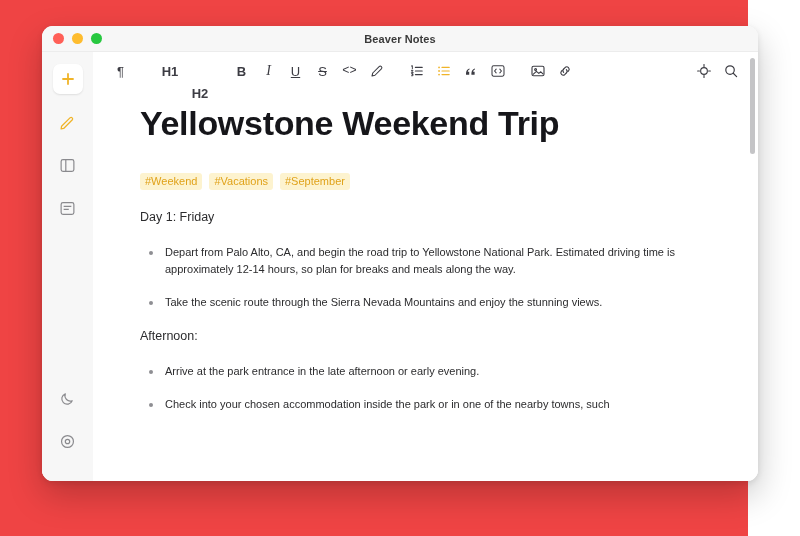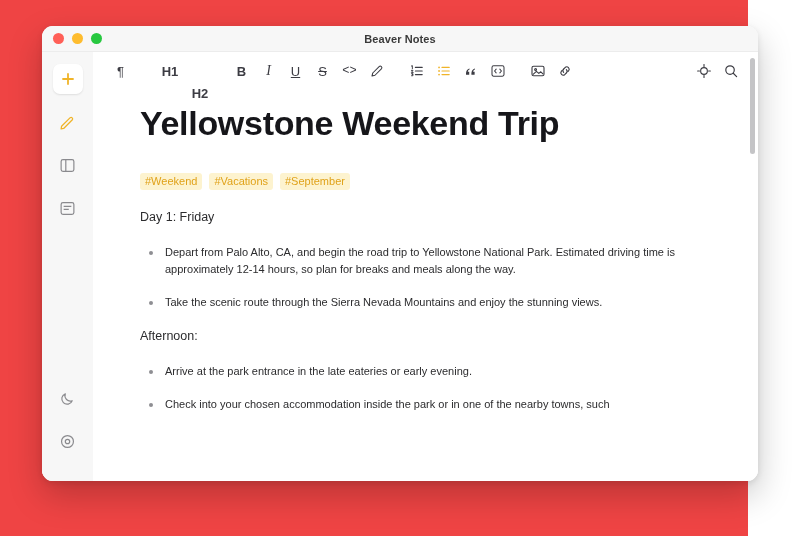--- a/index.html
+++ b/index.html
@@ -416,21 +416,21 @@
           <p class="para">Day 1: Friday</p>
 
           <ul class="bullets">
             <li>Depart from Palo Alto, CA, and begin the road trip to Yellowstone National Park. Estimated driving time is approximately 12-14 hours, so plan for breaks and meals along the way.</li>
             <li>Take the scenic route through the Sierra Nevada Mountains and enjoy the stunning views.</li>
           </ul>
 
           <p class="para">Afternoon:</p>
 
           <ul class="bullets">
-            <li>Arrive at the park entrance in the late eateries or early evening.</li>
+            <li>Arrive at the park entrance in the late afternoon or early evening.</li>
             <li>Check into your chosen accommodation inside the park or in one of the nearby towns, such</li>
           </ul>
 
         </div>
 
         <div class="scrollbar"></div>
 
       </div>
     </div>
   </div>

